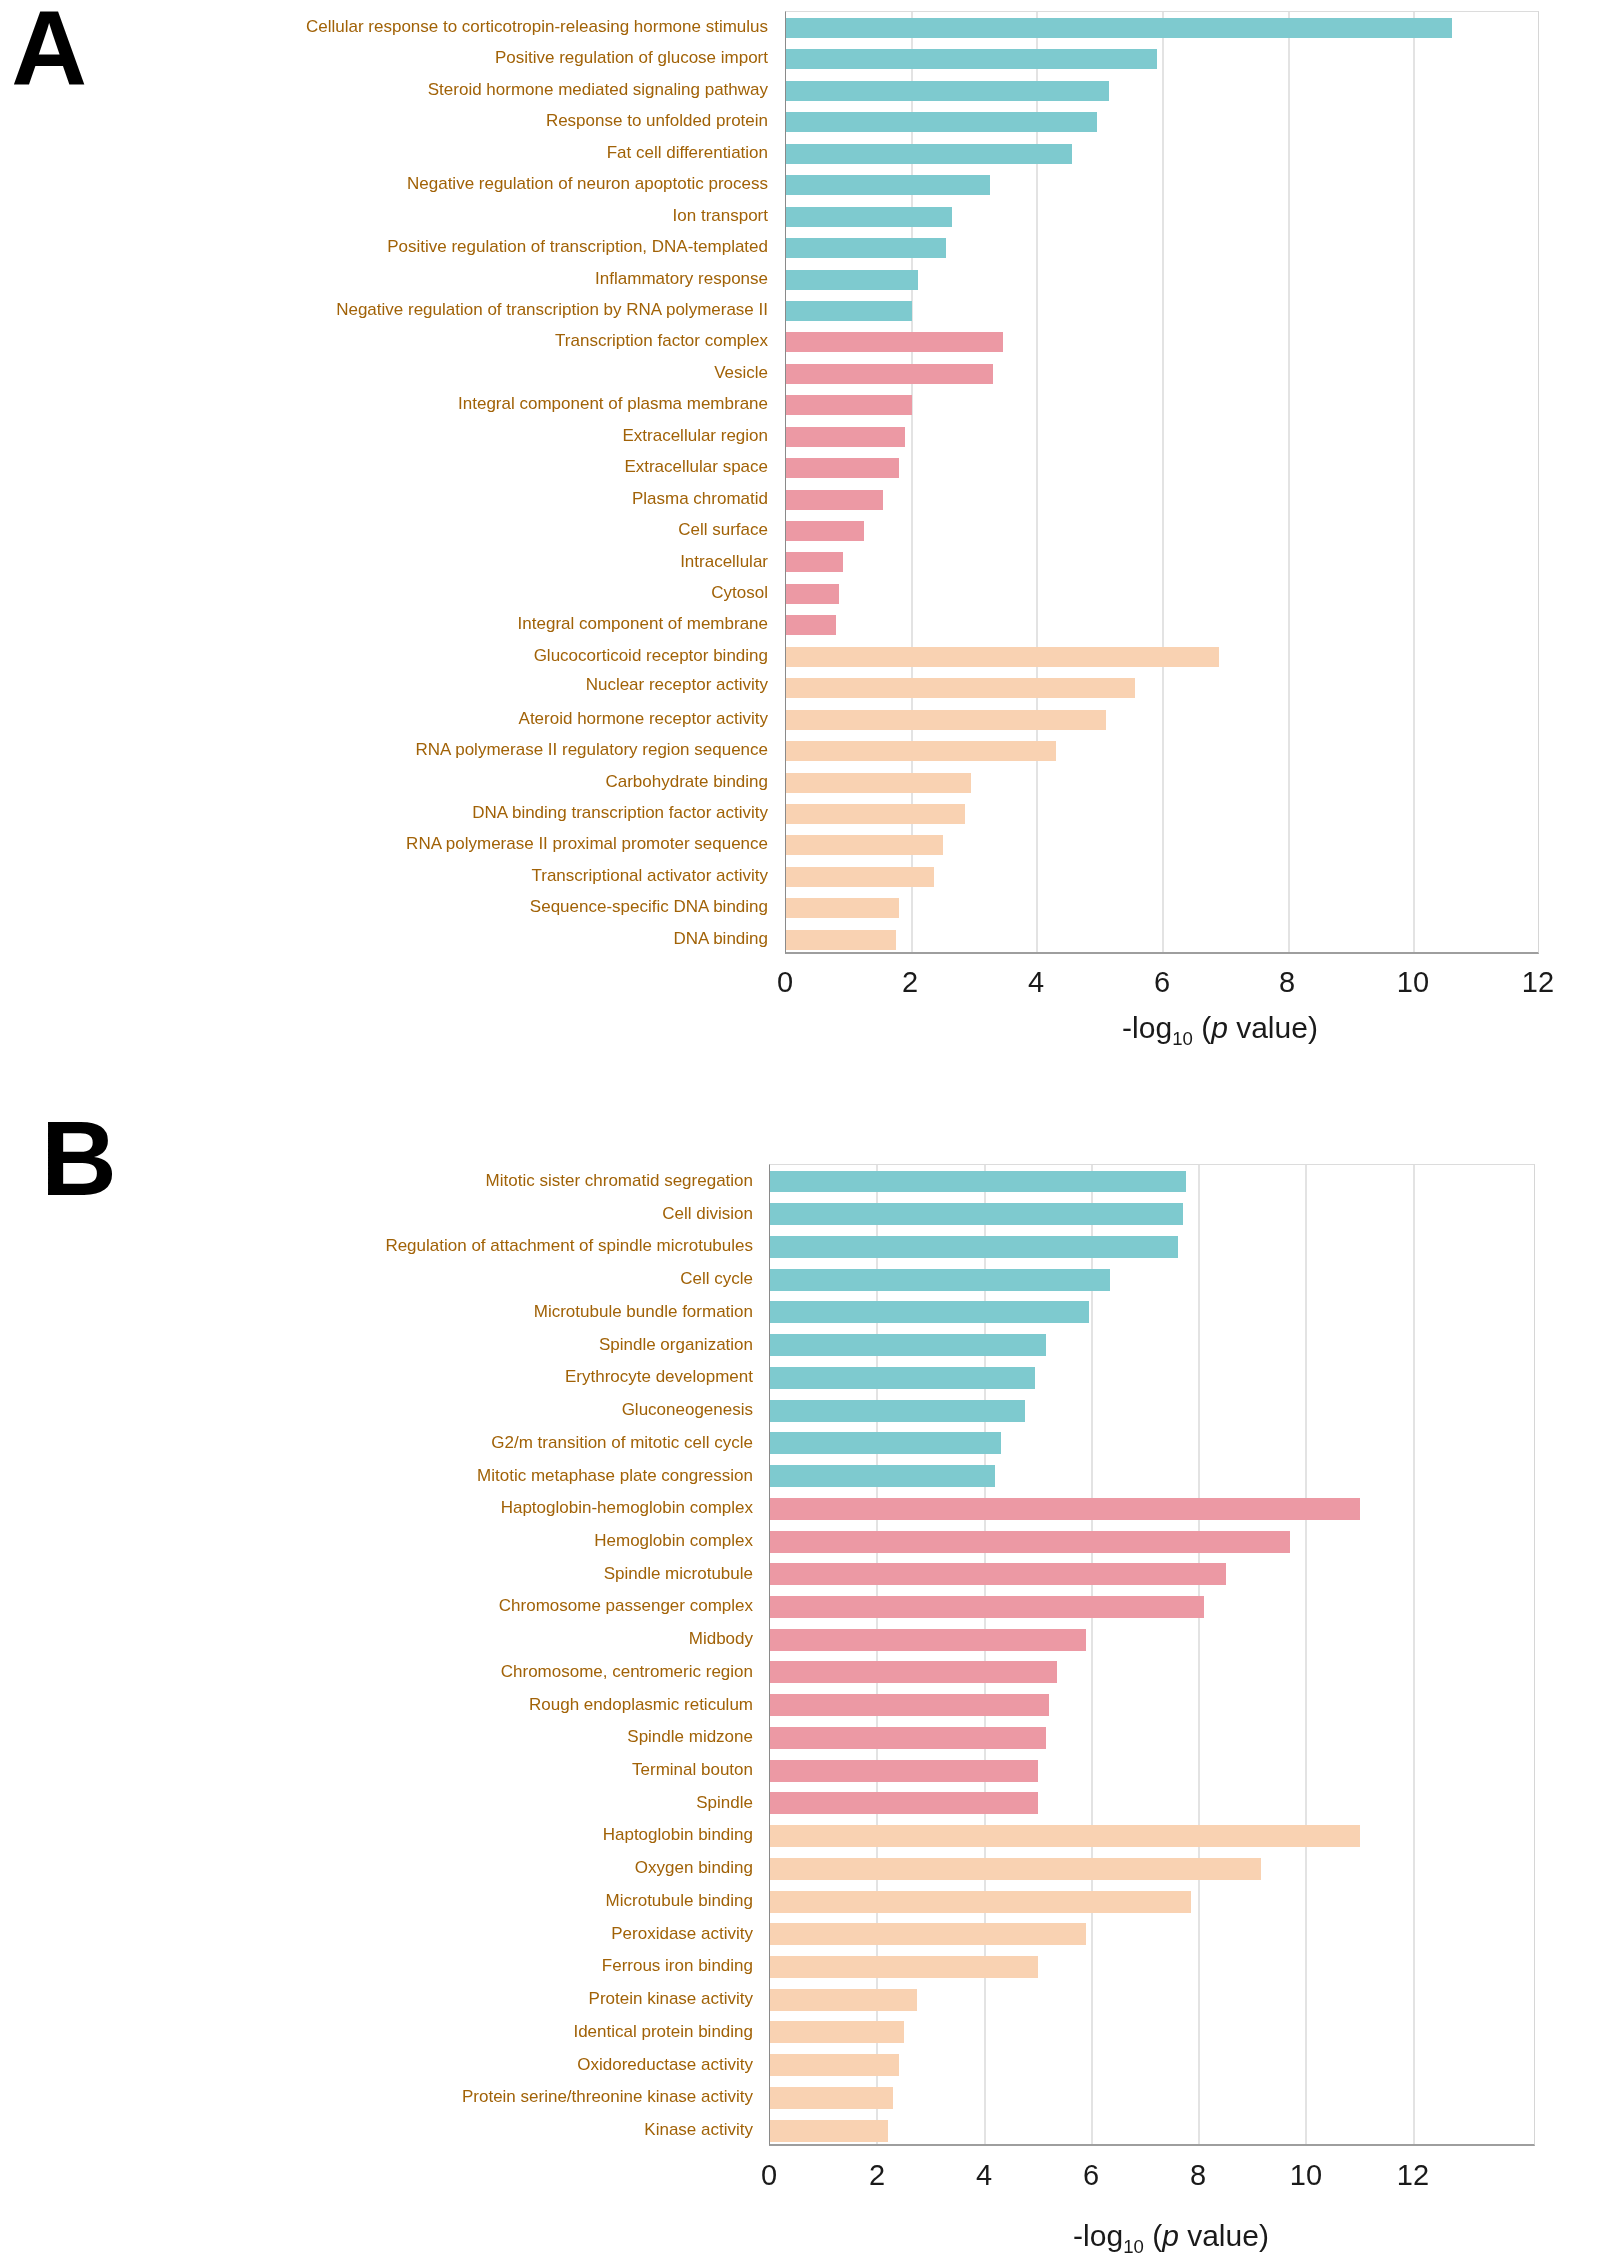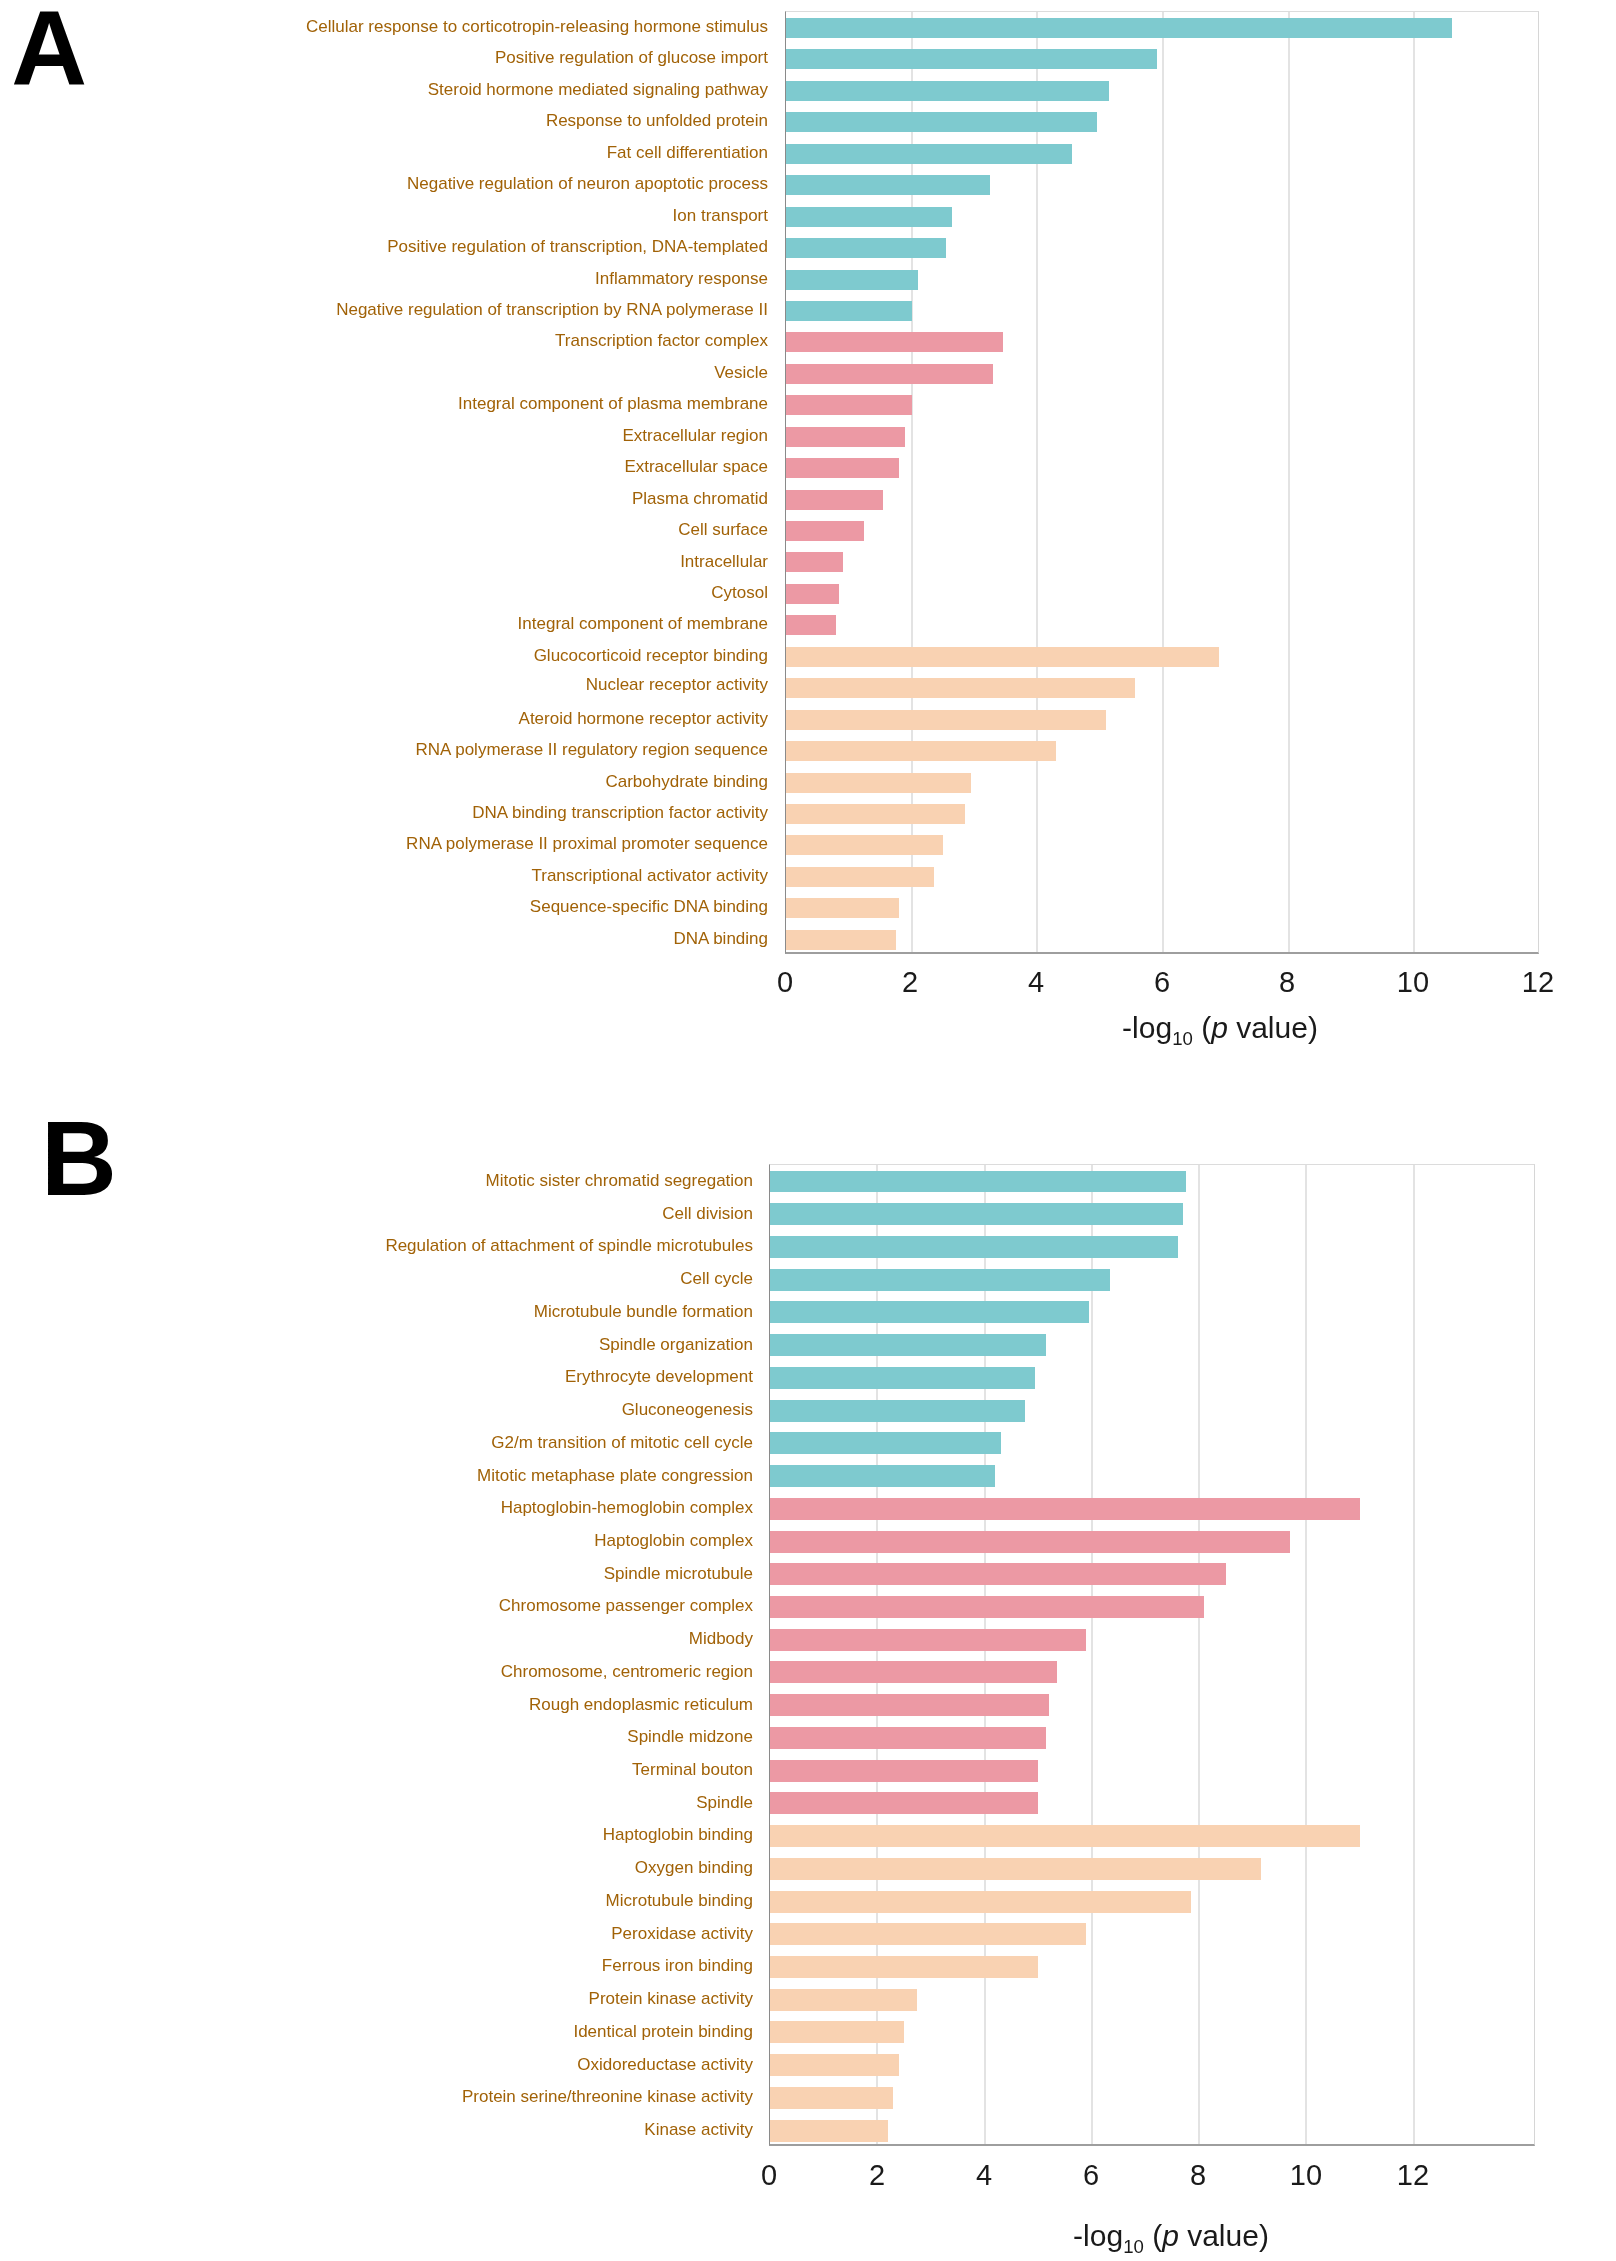--- a/index.html
+++ b/index.html
@@ -126,21 +126,21 @@
         <div class="row-label" style="top: 33px; height: 33px;">Cell division</div>
         <div class="row-label" style="top: 65px; height: 33px;">Regulation of attachment of spindle microtubules</div>
         <div class="row-label" style="top: 98px; height: 33px;">Cell cycle</div>
         <div class="row-label" style="top: 131px; height: 33px;">Microtubule bundle formation</div>
         <div class="row-label" style="top: 164px; height: 33px;">Spindle organization</div>
         <div class="row-label" style="top: 196px; height: 33px;">Erythrocyte development</div>
         <div class="row-label" style="top: 229px; height: 33px;">Gluconeogenesis</div>
         <div class="row-label" style="top: 262px; height: 33px;">G2/m transition of mitotic cell cycle</div>
         <div class="row-label" style="top: 295px; height: 33px;">Mitotic metaphase plate congression</div>
         <div class="row-label" style="top: 327px; height: 33px;">Haptoglobin-hemoglobin complex</div>
-        <div class="row-label" style="top: 360px; height: 33px;">Haptoglobin complex</div>
+        <div class="row-label" style="top: 360px; height: 33px;">Hemoglobin complex</div>
         <div class="row-label" style="top: 393px; height: 33px;">Spindle microtubule</div>
         <div class="row-label" style="top: 425px; height: 33px;">Chromosome passenger complex</div>
         <div class="row-label" style="top: 458px; height: 33px;">Midbody</div>
         <div class="row-label" style="top: 491px; height: 33px;">Chromosome, centromeric region</div>
         <div class="row-label" style="top: 524px; height: 33px;">Rough endoplasmic reticulum</div>
         <div class="row-label" style="top: 556px; height: 33px;">Spindle midzone</div>
         <div class="row-label" style="top: 589px; height: 33px;">Terminal bouton</div>
         <div class="row-label" style="top: 622px; height: 33px;">Spindle</div>
         <div class="row-label" style="top: 654px; height: 33px;">Haptoglobin binding</div>
         <div class="row-label" style="top: 687px; height: 33px;">Oxygen binding</div>

